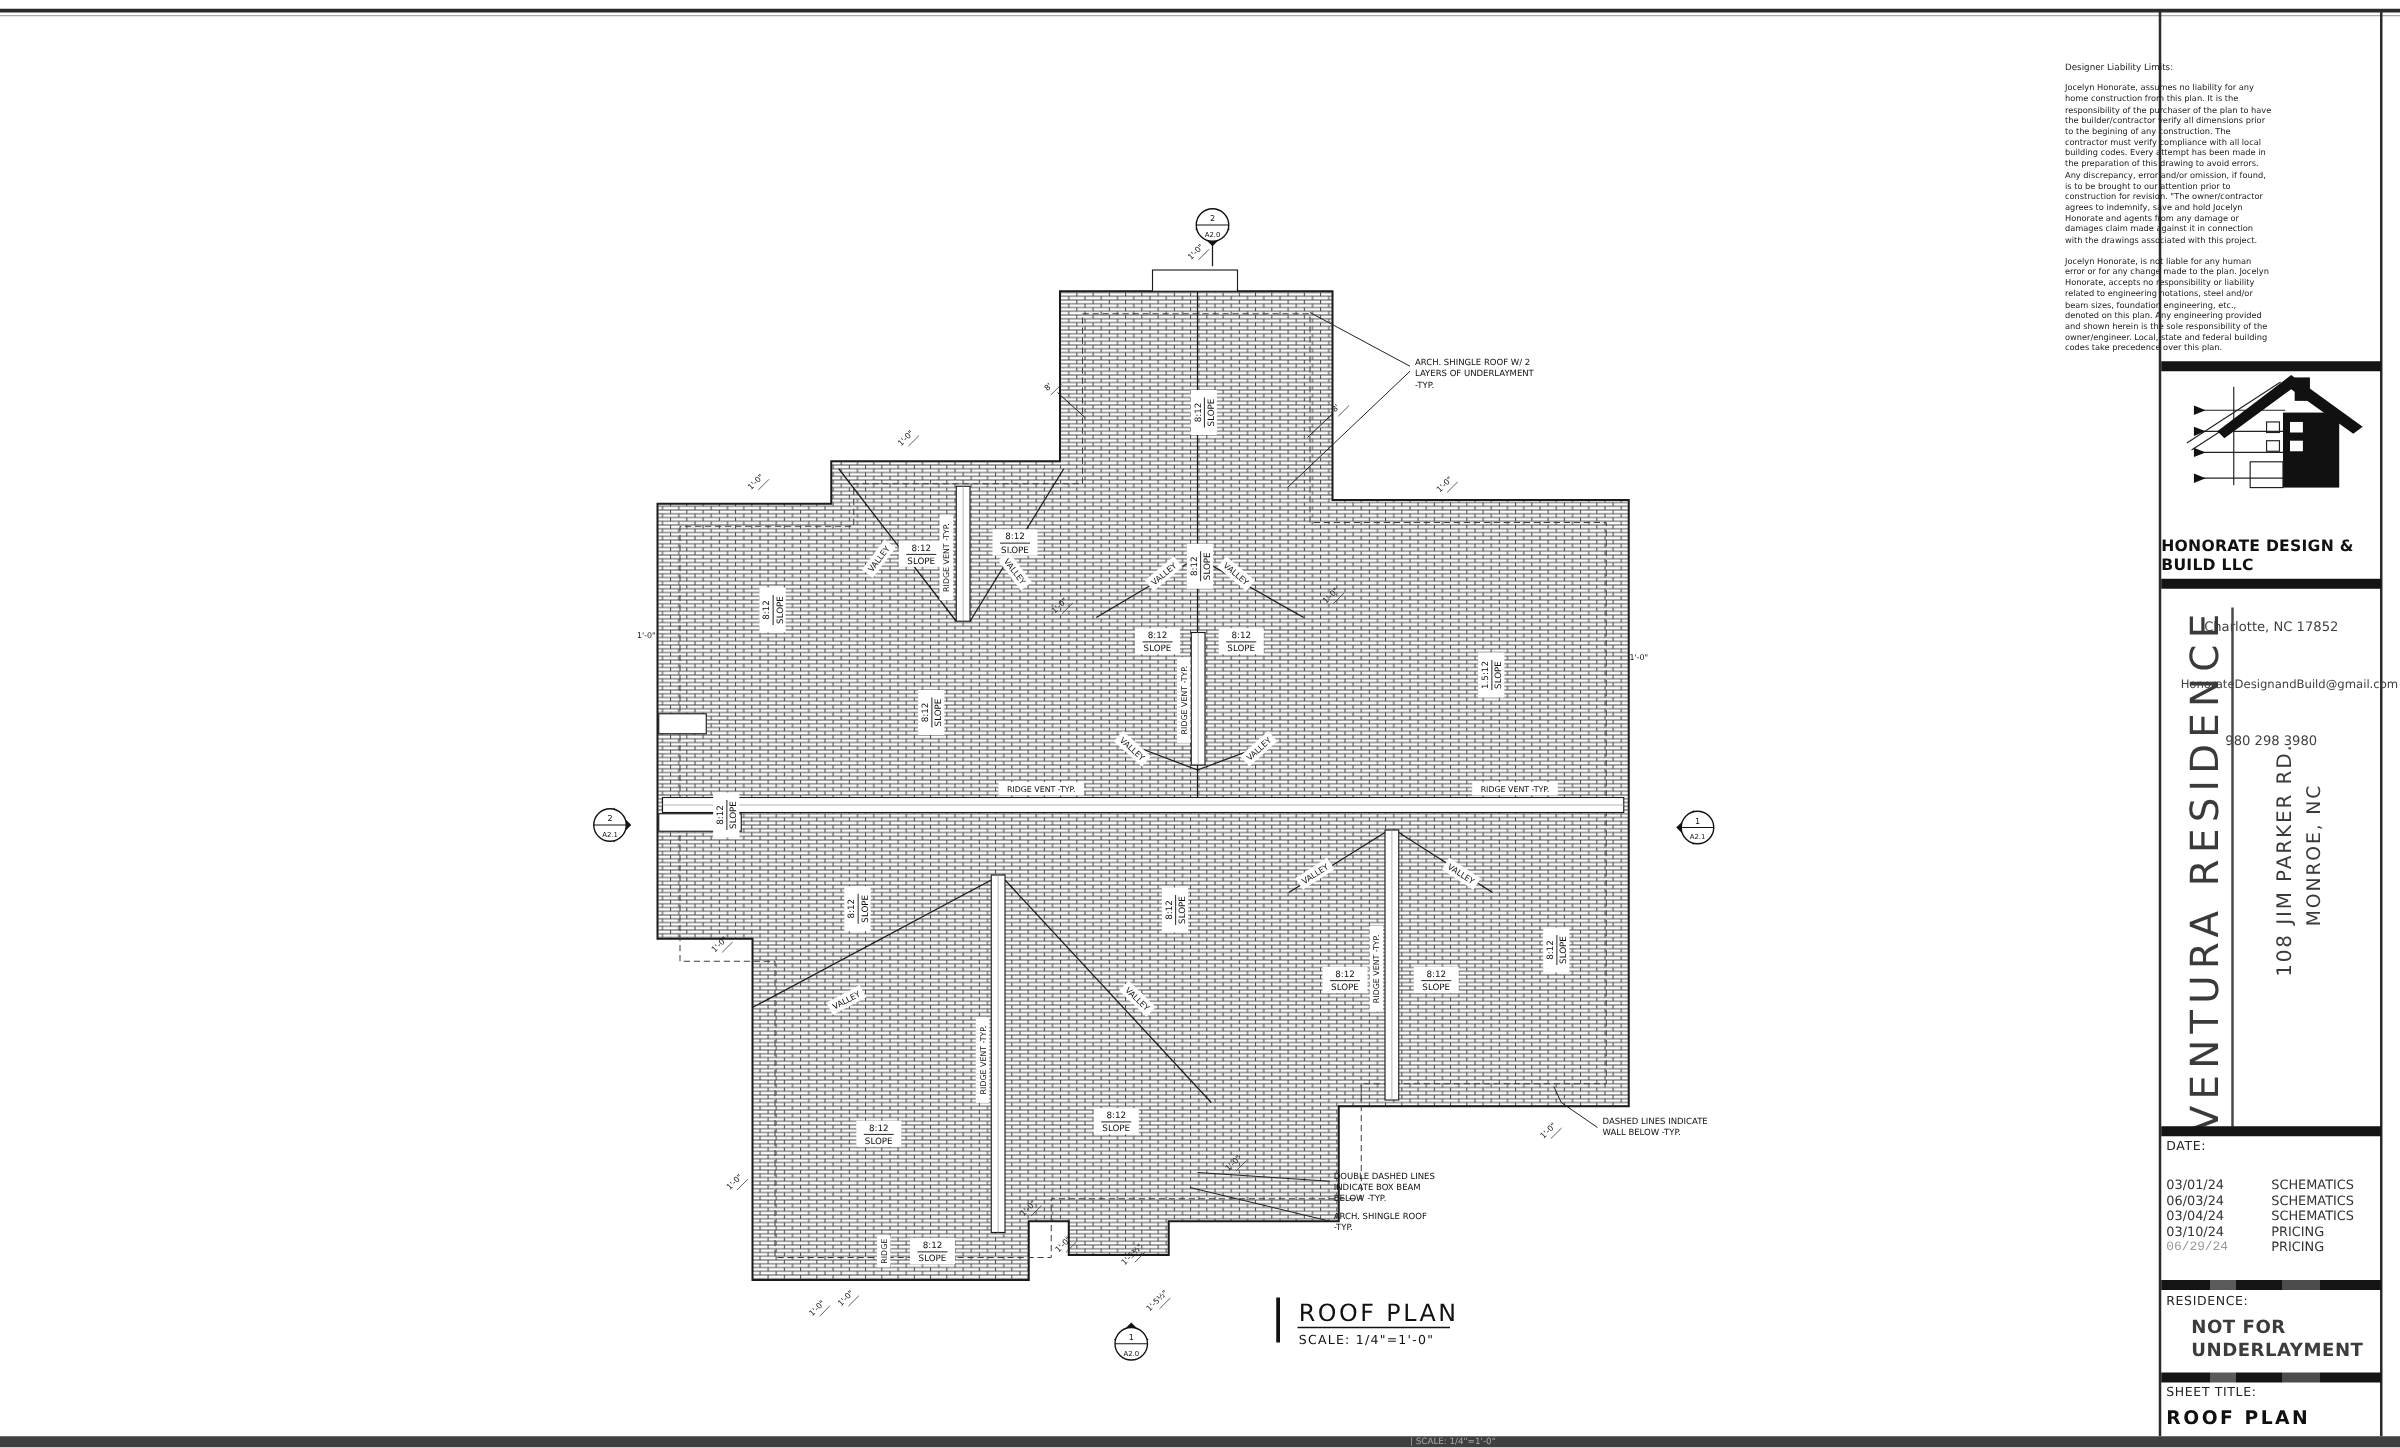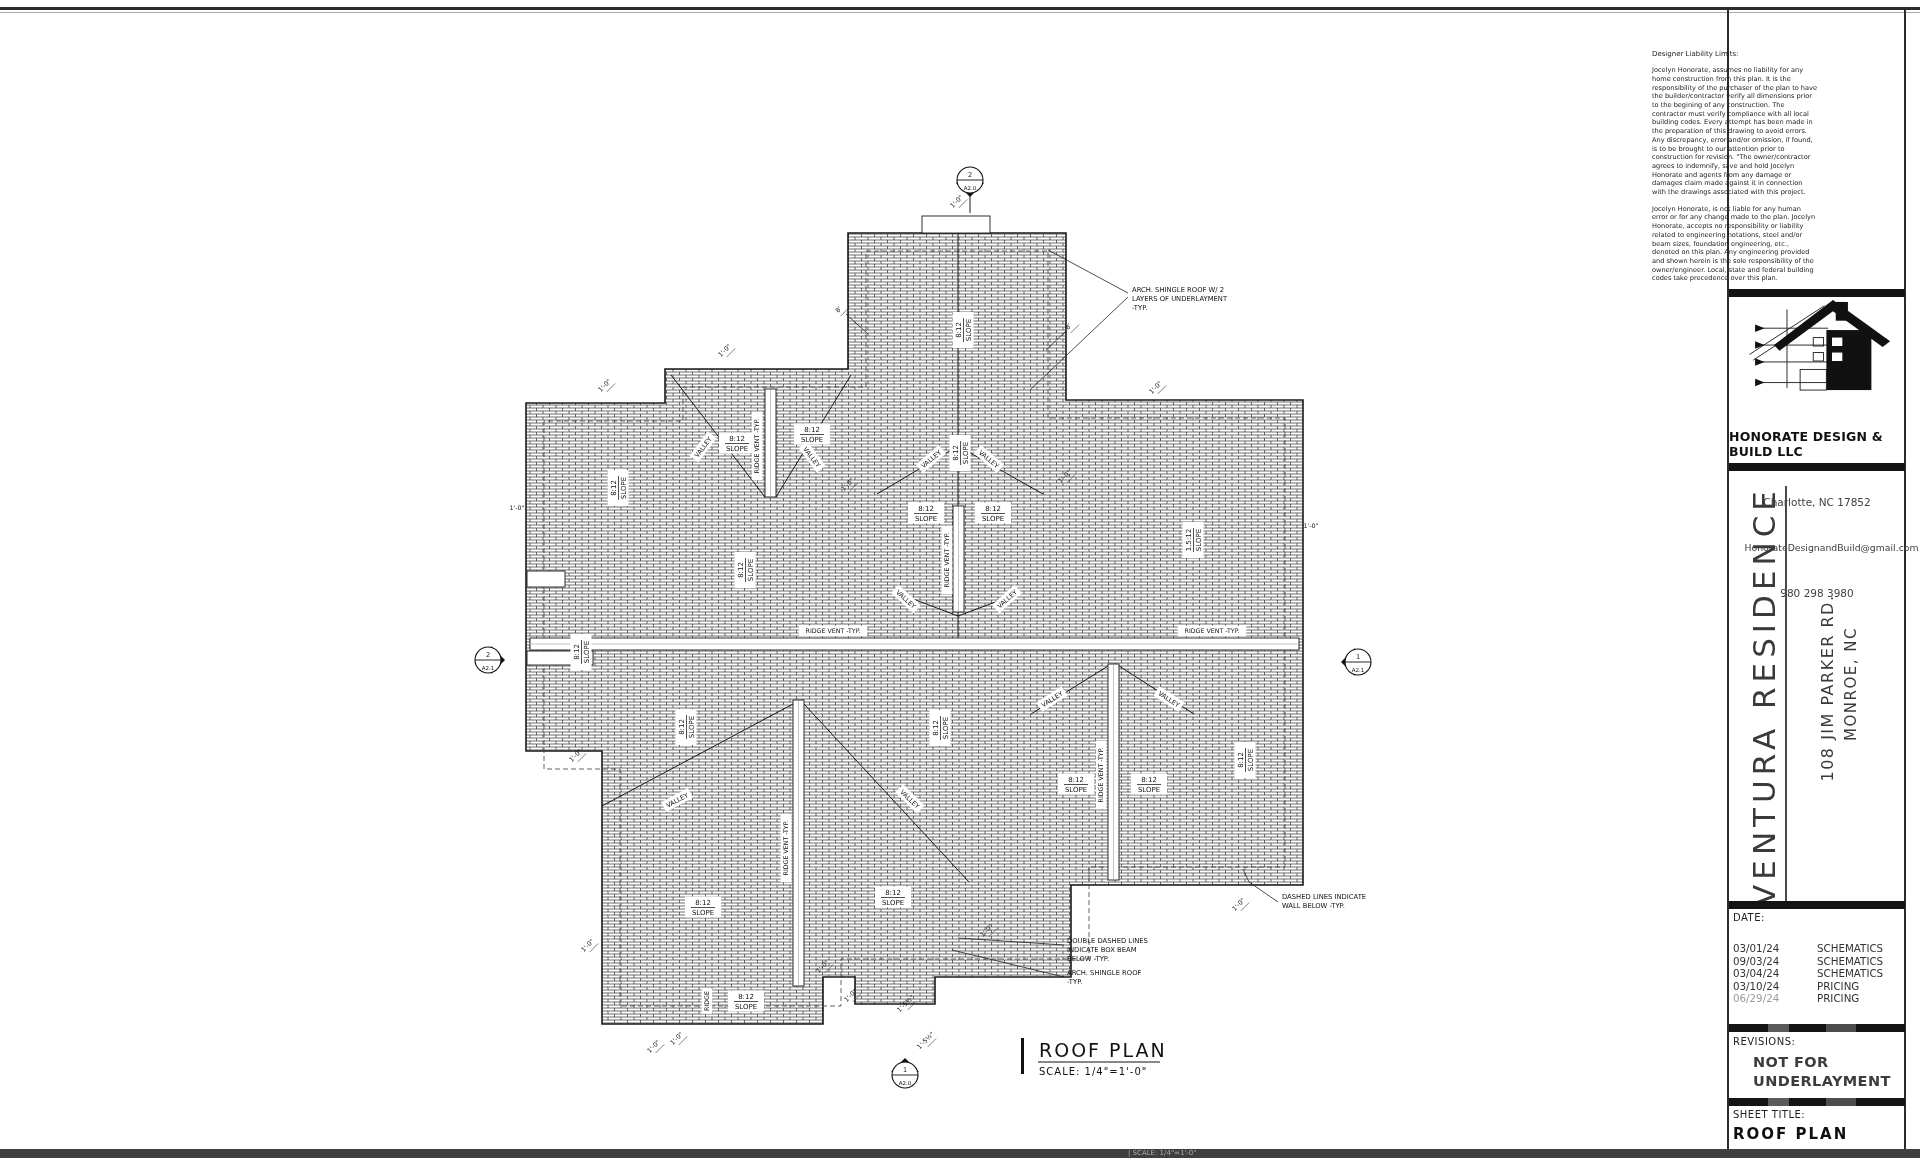--- a/index.html
+++ b/index.html
@@ -27,21 +27,21 @@
   .company .phone{font-size:10.5px;color:#3f3f3f;margin-top:3px;}
   .vrot{transform:rotate(-90deg);display:flex;align-items:center;justify-content:center;}
   .proj-title{left:1555px;top:674px;width:420px;height:42px;font-size:31px;letter-spacing:5px;color:#3a3a3a;border-bottom:2.5px solid #4a4a4a;}
   .proj-addr1{left:1707px;top:678px;width:240px;height:20px;font-size:16px;letter-spacing:1.5px;color:#3a3a3a;}
   .proj-addr2{left:1731px;top:674px;width:240px;height:20px;font-size:15px;letter-spacing:1.5px;color:#3a3a3a;}
   .sec-label{font-size:10px;letter-spacing:.5px;color:#222;}
   .dates{left:1733px;top:912px;width:170px;}
   .dates .rows{margin-top:19px;}
   .dates .row{display:flex;font-size:10.3px;color:#333;line-height:12.6px;}
   .dates .row .d{width:84px;}
-  .dates .row.muted .d{color:#9a9a9a;}
+  .dates .row.muted .d{color:#9a9a9a;font-family:Liberation Mono, monospace;}
   .revisions{left:1733px;top:1036px;width:170px;}
   .stamp{margin:6px 0 0 20px;font-size:14.5px;font-weight:bold;color:#3c3c3c;line-height:19px;letter-spacing:.4px;}
   .sheet-title{left:1733px;top:1109px;width:170px;}
   .sheet-title .val{font-size:15px;font-weight:bold;letter-spacing:2px;margin-top:5px;color:#101010;}
   .footer-strip{left:0;top:1149px;width:1920px;height:9px;background:#3f3f3f;}
   .footer-strip span{position:absolute;left:1128px;top:0;font-size:7px;color:#cfcfcf;opacity:.75;white-space:nowrap;}
   #plan-svg{position:absolute;left:440px;top:120px;}
   #plan-svg text{font-family:"DejaVu Sans","Liberation Sans",sans-serif;fill:#111;}
 </style>
 </head>
@@ -454,42 +454,42 @@
 <div class="abs bar" style="top:901px"></div>
 
 <div class="abs dates">
   <div class="sec-label">DATE:</div>
   <div class="rows">
     <div class="row">
       <span class="d">03/01/24</span>
       <span class="t">SCHEMATICS</span>
     </div>
     <div class="row">
-      <span class="d">09/03/24</span>
+      <span class="d">06/03/24</span>
       <span class="t">SCHEMATICS</span>
     </div>
     <div class="row">
       <span class="d">03/04/24</span>
       <span class="t">SCHEMATICS</span>
     </div>
     <div class="row">
       <span class="d">03/10/24</span>
       <span class="t">PRICING</span>
     </div>
     <div class="row muted">
       <span class="d">06/29/24</span>
       <span class="t">PRICING</span>
     </div>
   </div>
 </div>
 
 <div class="abs bar worn" style="top:1024px"></div>
 
 <div class="abs revisions">
-  <div class="sec-label">REVISIONS:</div>
+  <div class="sec-label">RESIDENCE:</div>
   <div class="stamp">
     <div>NOT FOR</div>
     <div>UNDERLAYMENT</div>
   </div>
 </div>
 
 <div class="abs bar worn" style="top:1098px"></div>
 
 <div class="abs sheet-title">
   <div class="sec-label">SHEET TITLE:</div>

